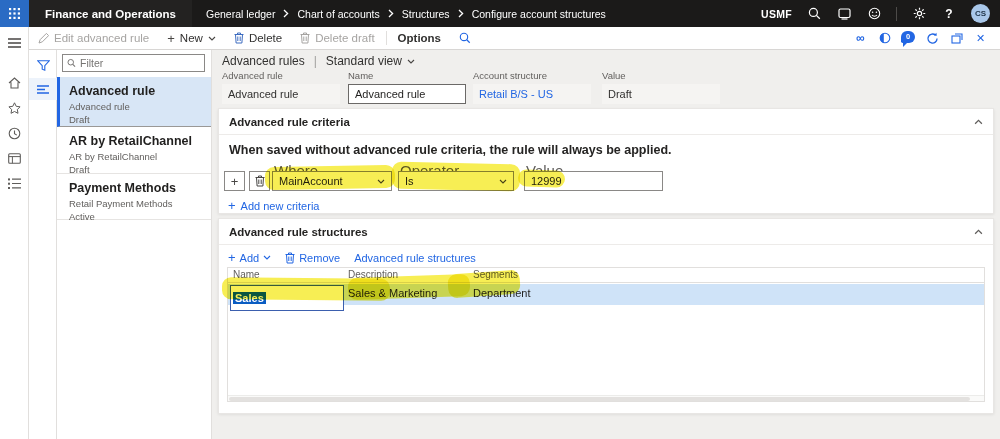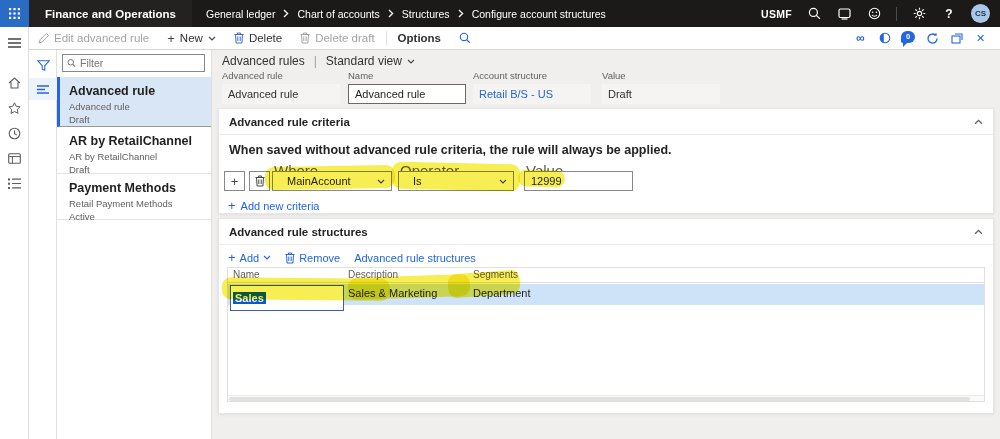--- a/index.html
+++ b/index.html
@@ -64,21 +64,21 @@
   .hfield input { width:100%; height:20px; border:1px solid #6b6967; font-size:11px; font-family:inherit; padding:0 6px; color:#201f1e; }
 
   .card { position:absolute; left:6px; width:776px; background:#fff; border:1px solid #e8e6e4; box-shadow:0 1.2px 3px rgba(0,0,0,.09); }
   .card-head { height:26px; border-bottom:1px solid #edebe9; display:flex; align-items:center; padding:0 10px; cursor:pointer; }
   .card-head .ct { font-size:11.5px; font-weight:bold; color:#252423; flex:1; }
 
   .crit-msg { position:absolute; top:34px; left:10px; font-size:12.5px; font-weight:bold; color:#252423; }
   .flab { position:absolute; top:53px; font-size:15px; color:#605e5c;text-align:center; }
   .sqbtn { position:absolute; top:62px; width:21px; height:20px; border:1px solid #8a8886; background:#fff; display:flex; align-items:center; justify-content:center; cursor:pointer; color:#484644; font-size:13px; }
   .select { position:absolute; top:62px; height:20px; border:1px solid #8a8886; background:#fff; display:flex; align-items:center; padding:0 6px; font-size:11px; cursor:pointer; color:#201f1e; }
-  .select .sv { flex:1;margin-left:8px; }
+  .select .sv { flex:1; }
   .tinput { position:absolute; top:62px; height:20px; border:1px solid #8a8886; font-size:11px; font-family:inherit; padding:0 6px; color:#201f1e; }
   .addlink { position:absolute; top:89px; left:9px; color:#2266E3; font-size:11px; display:flex; align-items:center; gap:5px; cursor:pointer; }
 
   .gtoolbar { position:absolute; top:31px; left:9px; display:flex; align-items:center; gap:14px; color:#2266E3; font-size:11px; }
   .gt-item { display:flex; align-items:center; gap:4px; cursor:pointer; }
   .grid { position:absolute; left:8px; right:8px; top:48px; bottom:11px; border:1px solid #e1dfdd; background:#fff; }
   .ghead { position:absolute; top:0; left:0; right:0; height:15px; border-bottom:1px solid #e1dfdd; font-size:10px; color:#605e5c; }
   .gh { position:absolute; top:1px; }
   .grow { position:absolute; top:16px; left:0; right:0; height:21px; background:#cfe3f8; cursor:pointer; }
   .gcell { position:absolute; top:3px; font-size:11px; color:#201f1e; }
@@ -355,21 +355,21 @@
       <svg width="8" height="5" viewBox="0 0 8 5">
           <path d="M1 1l3 3 3-3" fill="none" stroke="#484644" stroke-width="1.1"></path>
         </svg>
     </div>
     <div class="select" style="left:179px; width:116px">
       <span class="sv">Is</span>
       <svg width="8" height="5" viewBox="0 0 8 5">
           <path d="M1 1l3 3 3-3" fill="none" stroke="#484644" stroke-width="1.1"></path>
         </svg>
     </div>
-    <input class="tinput" style="left: 305px; width: 109px;" value="12999">
+    <input class="tinput" style="left: 305px; width: 139px;" value="12999">
 
     <div class="addlink">
       <span class="glyph" style="font-size:13px">+</span>
       <span>Add new criteria</span>
     </div>
   </div>
 
   <div class="card" style="top:168px; height:196px">
     <div class="card-head">
       <span class="ct">Advanced rule structures</span>

